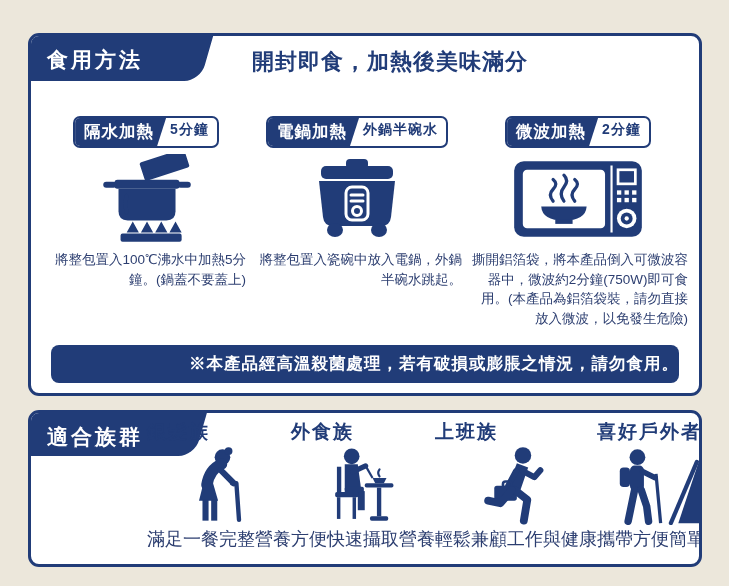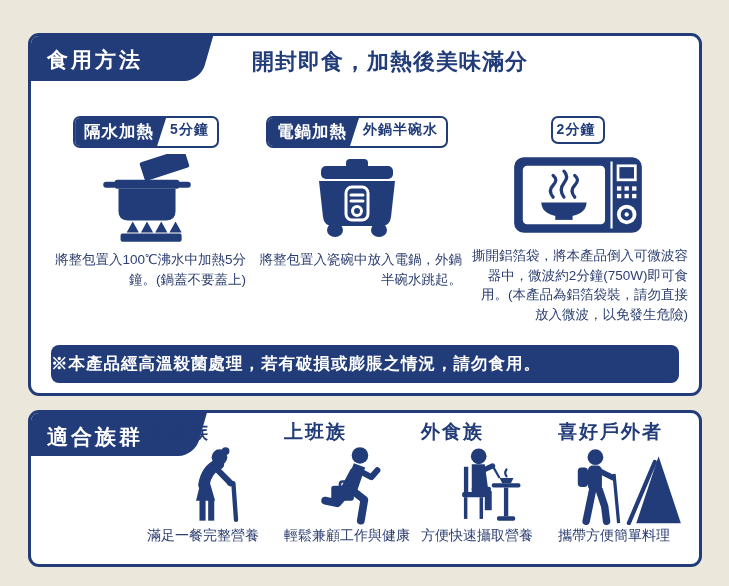--- a/index.html
+++ b/index.html
@@ -55,31 +55,31 @@
     font-size:14px;letter-spacing:1px;
   }
   .icon-box{height:96px;display:flex;align-items:center;justify-content:center;margin:3px 0 3px;align-self:stretch;}
   .mdesc{
     align-self:stretch;font-size:13.5px;color:var(--ink);
     line-height:1.45;text-align:right;padding:0 3px;
   }
   .warning-bar{
     position:absolute;left:20px;right:20px;bottom:10px;
     background:var(--navy);color:#fff;border-radius:8px;
-    text-align:left;font-size:16.5px;font-weight:bold;
+    text-align:right;font-size:16.5px;font-weight:bold;
     padding:8px 0;letter-spacing:1px;
   }
   .groups{
     position:absolute;left:116px;right:4px;top:6px;bottom:4px;
     display:flex;
   }
   .group{flex:1;display:flex;flex-direction:column;}
   .gtitle{font-size:19px;font-weight:bold;color:var(--navy);letter-spacing:2px;}
   .gicon{height:82px;display:flex;align-items:flex-end;justify-content:center;padding-bottom:2px;}
-  .gcaption{font-size:14px;color:var(--ink);white-space:nowrap;}
+  .gcaption{font-size:18px;color:var(--ink);white-space:nowrap;}
   .ink{fill:var(--navy);}
   .inkline{stroke:var(--navy);fill:none;}
 </style>
 </head>
 <body>
 
 <section class="card" id="usage-card">
   <div class="card-badge-bg"></div>
   <div class="card-badge-label">食用方法</div>
   <div class="headline">開封即食，加熱後美味滿分</div>
@@ -122,20 +122,21 @@
           <line x1="49" y1="38" x2="61" y2="38" stroke="#fff" stroke-width="3" stroke-linecap="round"></line>
           <line x1="49" y1="44" x2="61" y2="44" stroke="#fff" stroke-width="3" stroke-linecap="round"></line>
           <circle cx="55" cy="54" r="4.5" fill="none" stroke="#fff" stroke-width="3"></circle>
         </svg>
       </div>
       <div class="mdesc">將整包置入瓷碗中放入電鍋，外鍋半碗水跳起。</div>
     </div>
 
     <div class="method m3">
       <div class="mbadge">
+        <span class="mname">微波加熱</span>
         <span class="mvalue">2分鐘</span>
       </div>
       <div class="icon-box">
         <svg width="132" height="88" viewBox="0 0 122 80">
           <rect class="ink" x="2" y="5" width="118" height="70" rx="9"></rect>
           <rect x="10" y="13" width="76" height="54" rx="4" fill="#fff"></rect>
           <line x1="92" y1="9" x2="92" y2="71" stroke="#fff" stroke-width="2"></line>
           <rect x="98" y="13" width="16" height="13" fill="none" stroke="#fff" stroke-width="2.5"></rect>
           <rect x="97" y="32" width="4" height="4" fill="#fff"></rect>
             <rect x="104" y="32" width="4" height="4" fill="#fff"></rect>
@@ -177,37 +178,20 @@
           <rect class="ink" x="23" y="63" width="7" height="24"></rect>
           <rect class="ink" x="33" y="63" width="7" height="24"></rect>
           <path class="inkline" d="M44 29 L59 44" stroke-width="7" stroke-linecap="round"></path>
           <path class="inkline" d="M57 44 h5 l3 42" stroke-width="5" stroke-linecap="round" stroke-linejoin="round"></path>
         </svg>
       </div>
       <div class="gcaption">滿足一餐完整營養</div>
     </div>
 
     <div class="group">
-      <div class="gtitle">上班族</div>
-      <div class="gicon">
-        <svg width="84" height="80" viewBox="0 0 84 92">
-          <circle class="ink" cx="50" cy="12" r="9.5"></circle>
-          <path class="ink" d="M43 21 L56 26 L46 55 L32 49 Z"></path>
-          <path class="inkline" d="M50 30 L63 37 L70 29" stroke-width="7" stroke-linecap="round" stroke-linejoin="round"></path>
-          <path class="inkline" d="M42 30 L33 47" stroke-width="7" stroke-linecap="round"></path>
-          <rect class="inkline" x="27" y="42" width="10" height="7" rx="3" stroke-width="3"></rect>
-          <rect class="ink" x="17" y="47" width="26" height="17" rx="3"></rect>
-          <path class="inkline" d="M41 52 L55 63 L51 87" stroke-width="9" stroke-linecap="round" stroke-linejoin="round"></path>
-          <path class="inkline" d="M37 52 L24 67 L10 64" stroke-width="9" stroke-linecap="round" stroke-linejoin="round"></path>
-        </svg>
-      </div>
-      <div class="gcaption">輕鬆兼顧工作與健康</div>
-    </div>
-
-    <div class="group">
       <div class="gtitle">外食族</div>
       <div class="gicon">
         <svg width="84" height="80" viewBox="0 0 84 92">
           <circle class="ink" cx="29" cy="13" r="9"></circle>
           <path class="ink" d="M21 22 h15 l4 30 H21 Z"></path>
           <path class="inkline" d="M30 31 L45 24" stroke-width="6" stroke-linecap="round"></path>
           <line class="inkline" x1="45" y1="24" x2="53" y2="38" stroke-width="2.5"></line>
           <rect class="ink" x="21" y="48" width="22" height="9" rx="2"></rect>
           <rect class="ink" x="36" y="53" width="8" height="22"></rect>
           <rect class="ink" x="12" y="25" width="5" height="31"></rect>
@@ -218,20 +202,37 @@
           <rect class="ink" x="58" y="49" width="5" height="33"></rect>
           <rect class="ink" x="50" y="82" width="21" height="5" rx="2"></rect>
           <path class="ink" d="M53 38 h16 l-3 6 h-10 Z"></path>
           <path class="inkline" d="M61 28 q-3 4 0 8" stroke-width="2.5" stroke-linecap="round"></path>
         </svg>
       </div>
       <div class="gcaption">方便快速攝取營養</div>
     </div>
 
     <div class="group">
+      <div class="gtitle">上班族</div>
+      <div class="gicon">
+        <svg width="84" height="80" viewBox="0 0 84 92">
+          <circle class="ink" cx="50" cy="12" r="9.5"></circle>
+          <path class="ink" d="M43 21 L56 26 L46 55 L32 49 Z"></path>
+          <path class="inkline" d="M50 30 L63 37 L70 29" stroke-width="7" stroke-linecap="round" stroke-linejoin="round"></path>
+          <path class="inkline" d="M42 30 L33 47" stroke-width="7" stroke-linecap="round"></path>
+          <rect class="inkline" x="27" y="42" width="10" height="7" rx="3" stroke-width="3"></rect>
+          <rect class="ink" x="17" y="47" width="26" height="17" rx="3"></rect>
+          <path class="inkline" d="M41 52 L55 63 L51 87" stroke-width="9" stroke-linecap="round" stroke-linejoin="round"></path>
+          <path class="inkline" d="M37 52 L24 67 L10 64" stroke-width="9" stroke-linecap="round" stroke-linejoin="round"></path>
+        </svg>
+      </div>
+      <div class="gcaption">輕鬆兼顧工作與健康</div>
+    </div>
+
+    <div class="group">
       <div class="gtitle">喜好戶外者</div>
       <div class="gicon">
         <svg width="118" height="78" viewBox="0 0 120 84">
           <circle class="ink" cx="26" cy="11" r="8.5"></circle>
           <rect class="ink" x="18" y="20" width="15" height="27" rx="5"></rect>
           <rect class="ink" x="7" y="22" width="11" height="21" rx="4"></rect>
           <path class="inkline" d="M23 46 L16 80" stroke-width="8" stroke-linecap="round"></path>
           <path class="inkline" d="M30 46 L36 64 L38 80" stroke-width="8" stroke-linecap="round" stroke-linejoin="round"></path>
           <path class="inkline" d="M31 26 L45 33" stroke-width="6" stroke-linecap="round"></path>
           <line class="inkline" x1="46" y1="29" x2="51" y2="82" stroke-width="3.5"></line>

